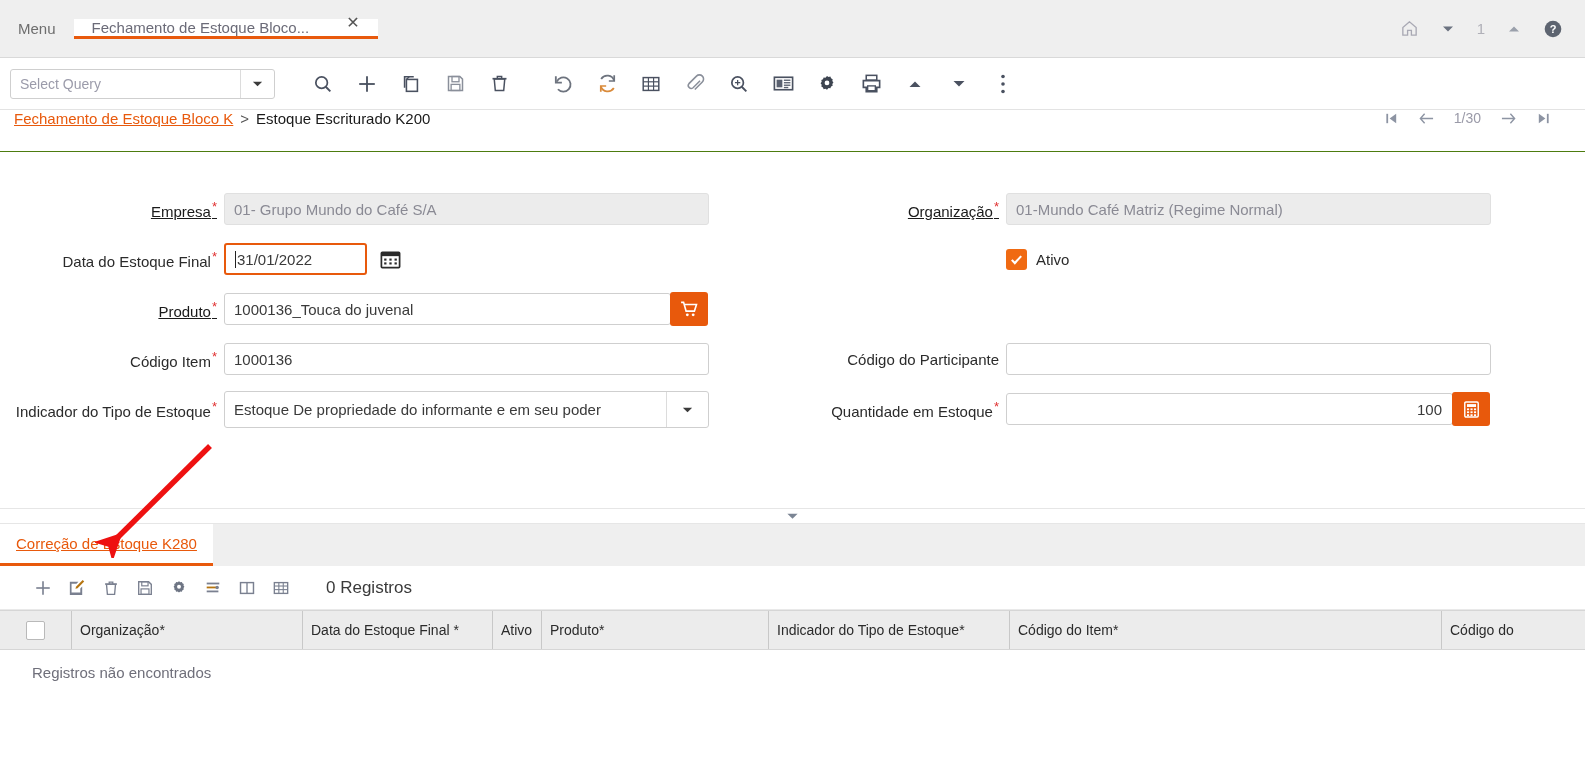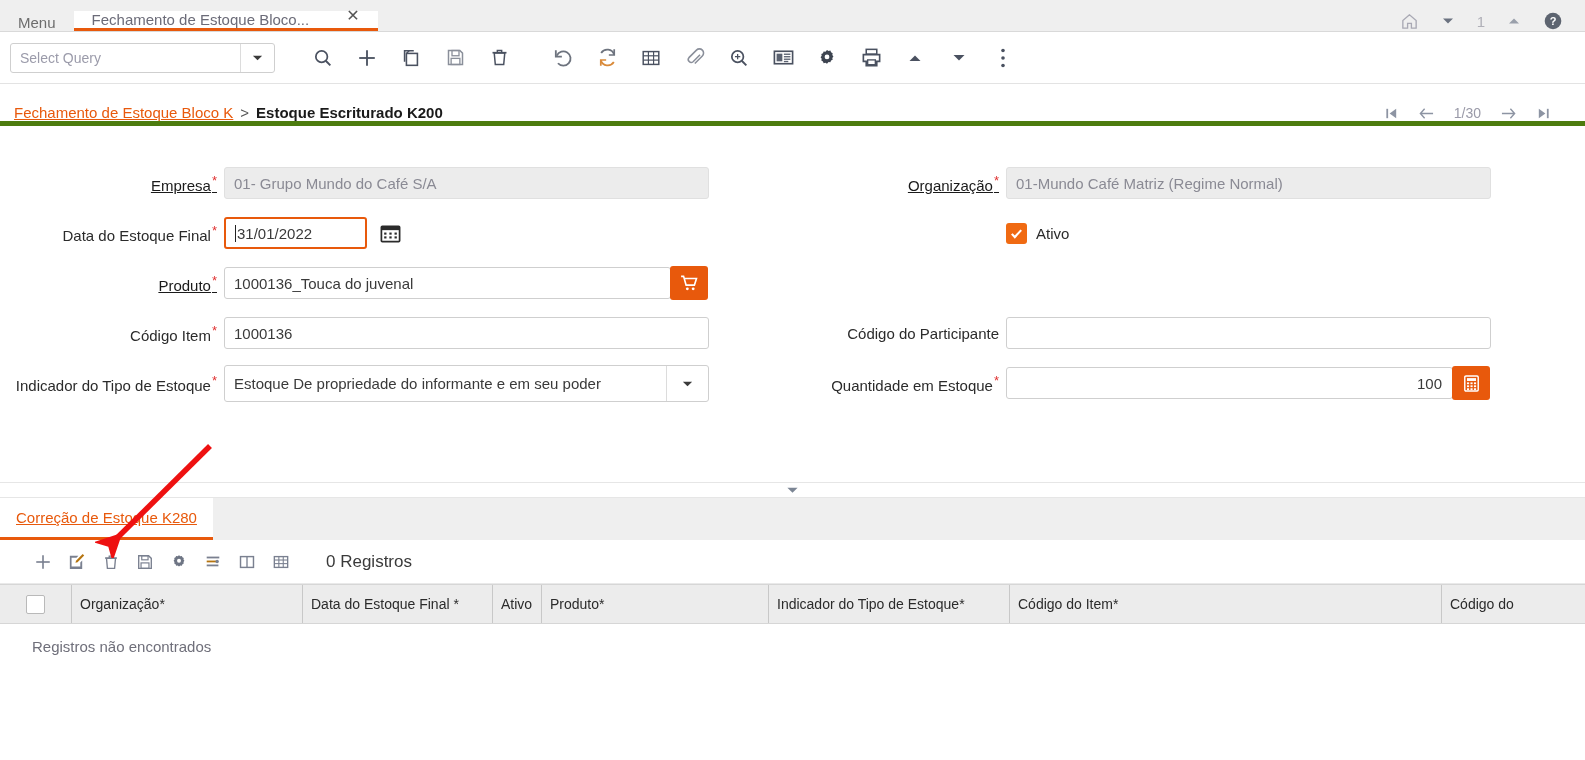--- a/index.html
+++ b/index.html
@@ -7,22 +7,22 @@
     margin: 0; padding: 0;
     width: 1585px; height: 760px;
     background: #ffffff;
     font-family: "Liberation Sans", sans-serif;
     overflow: hidden;
   }
   .app { position: relative; width: 1585px; height: 760px; background: #fff; }
 
   
   .tabbar {
-    height: 32px; background: #efefef;
-    display: flex; align-items: flex-end;
+    height: 58px; background: #efefef;
+    display: flex; align-items: center;
     border-bottom: 1px solid #d9d9d9;
     position: relative;
   }
   .tab {
     display: flex; align-items: center;
     padding: 0 18px; font-size: 15px; color: #6d6d6d;
     cursor: pointer; position: relative;
   }
   .tab.active {
     background: #ffffff; color: #6b6b78;
@@ -62,30 +62,30 @@
   .tb-icons { display: flex; align-items: center; margin-left: 26px; }
   .tb-ic {
     width: 44px; height: 38px; display: flex;
     align-items: center; justify-content: center;
     cursor: pointer; color: #5e6572;
   }
   .tb-sep { width: 20px; }
 
   
   .crumbbar {
-    height: 42px; display: flex; align-items: flex-end;
-    padding: 0 14px; border-bottom: 5px solid #4d7c0f;
+    height: 42px; display: flex; align-items: flex-start;
+    padding: 0 14px; border-bottom: 1px solid #4d7c0f;
     background: #fff;
   }
   .crumb-link {
     font-size: 15px; color: #e8590c;
     text-decoration: underline; cursor: pointer;
   }
   .crumb-sep { margin: 0 7px; color: #555; font-size: 15px; }
-  .crumb-cur { font-size: 15px; color: #1a1a1a; font-weight: bold; }
+  .crumb-cur { font-size: 15px; color: #1a1a1a; font-weight: normal; }
   .crumbbar-right {
     margin-left: auto; display: flex; align-items: center;
     gap: 19px; padding-right: 20px; color: #8d94a3;
   }
   .crumbbar-right .pos { font-size: 14px; color: #9a9aa8; }
   .nav-ic { cursor: pointer; display: flex; align-items: center; }
 
   
   .formarea { position: relative; height: 356px; background: #fff; }
   .col { position: absolute; top: 0; }

